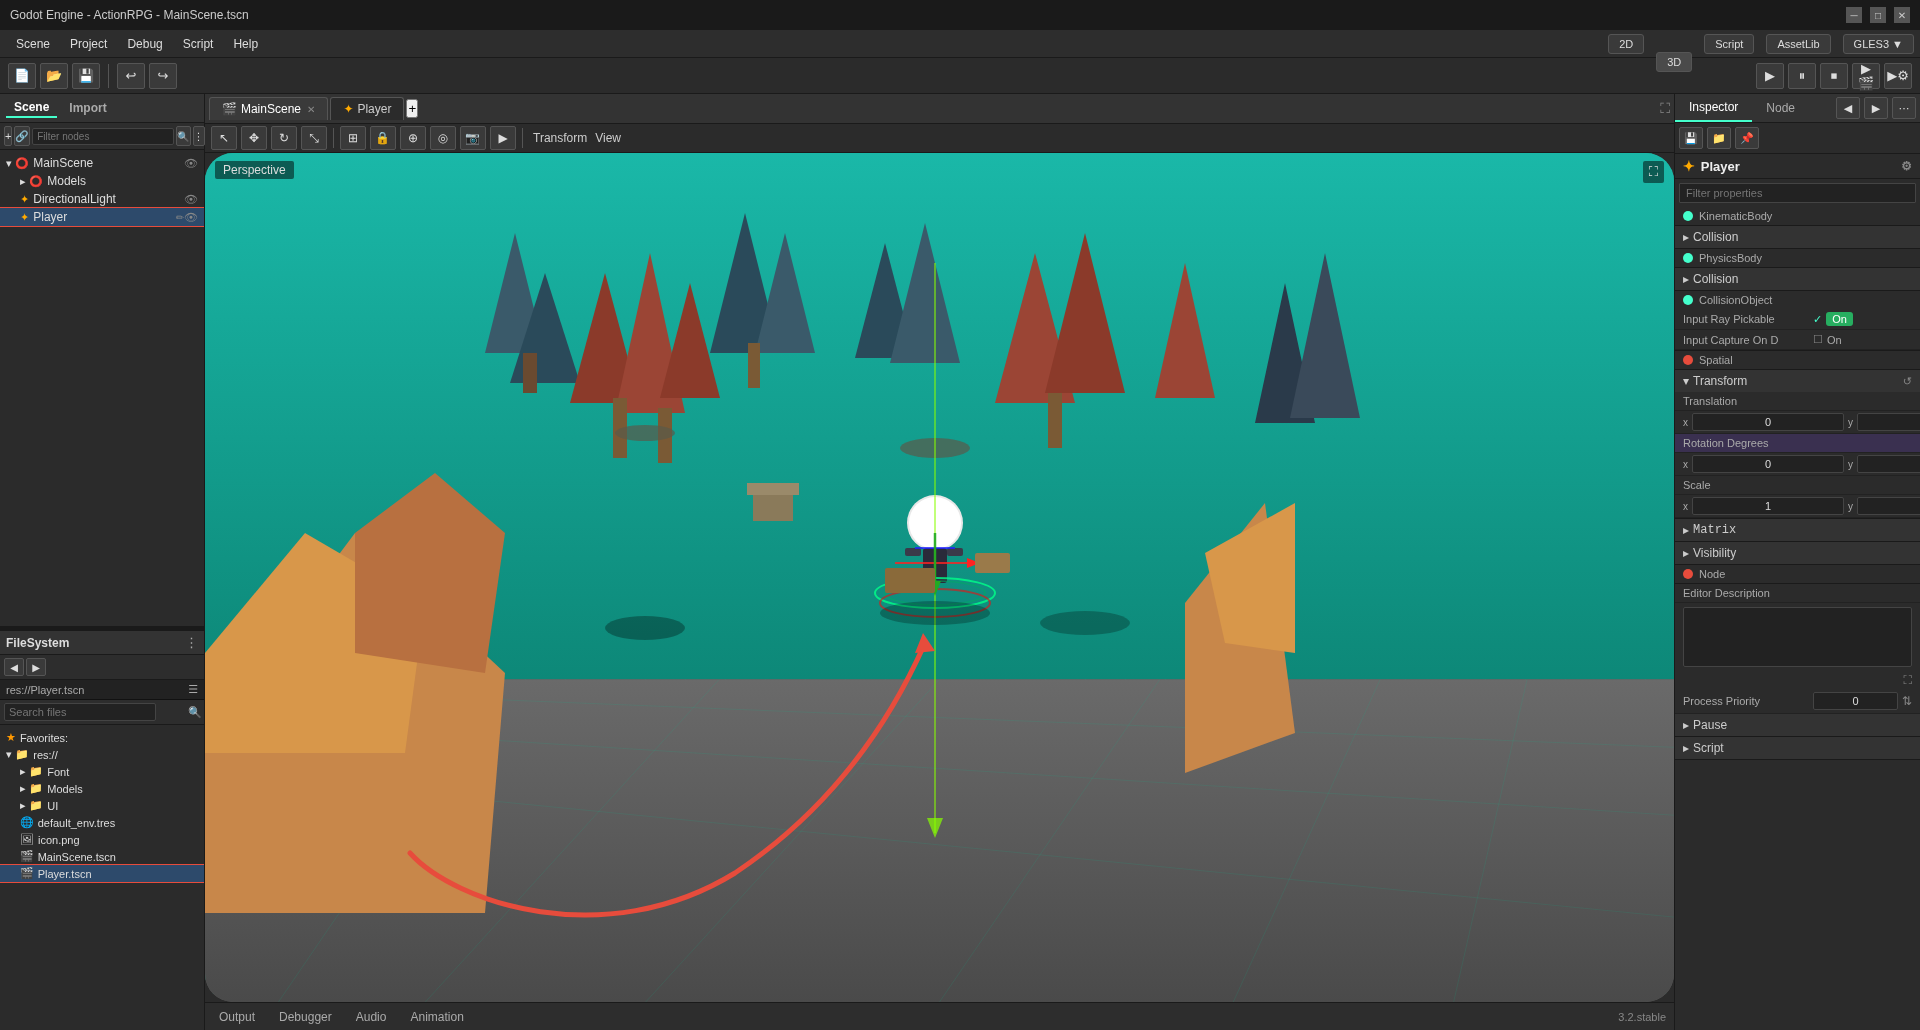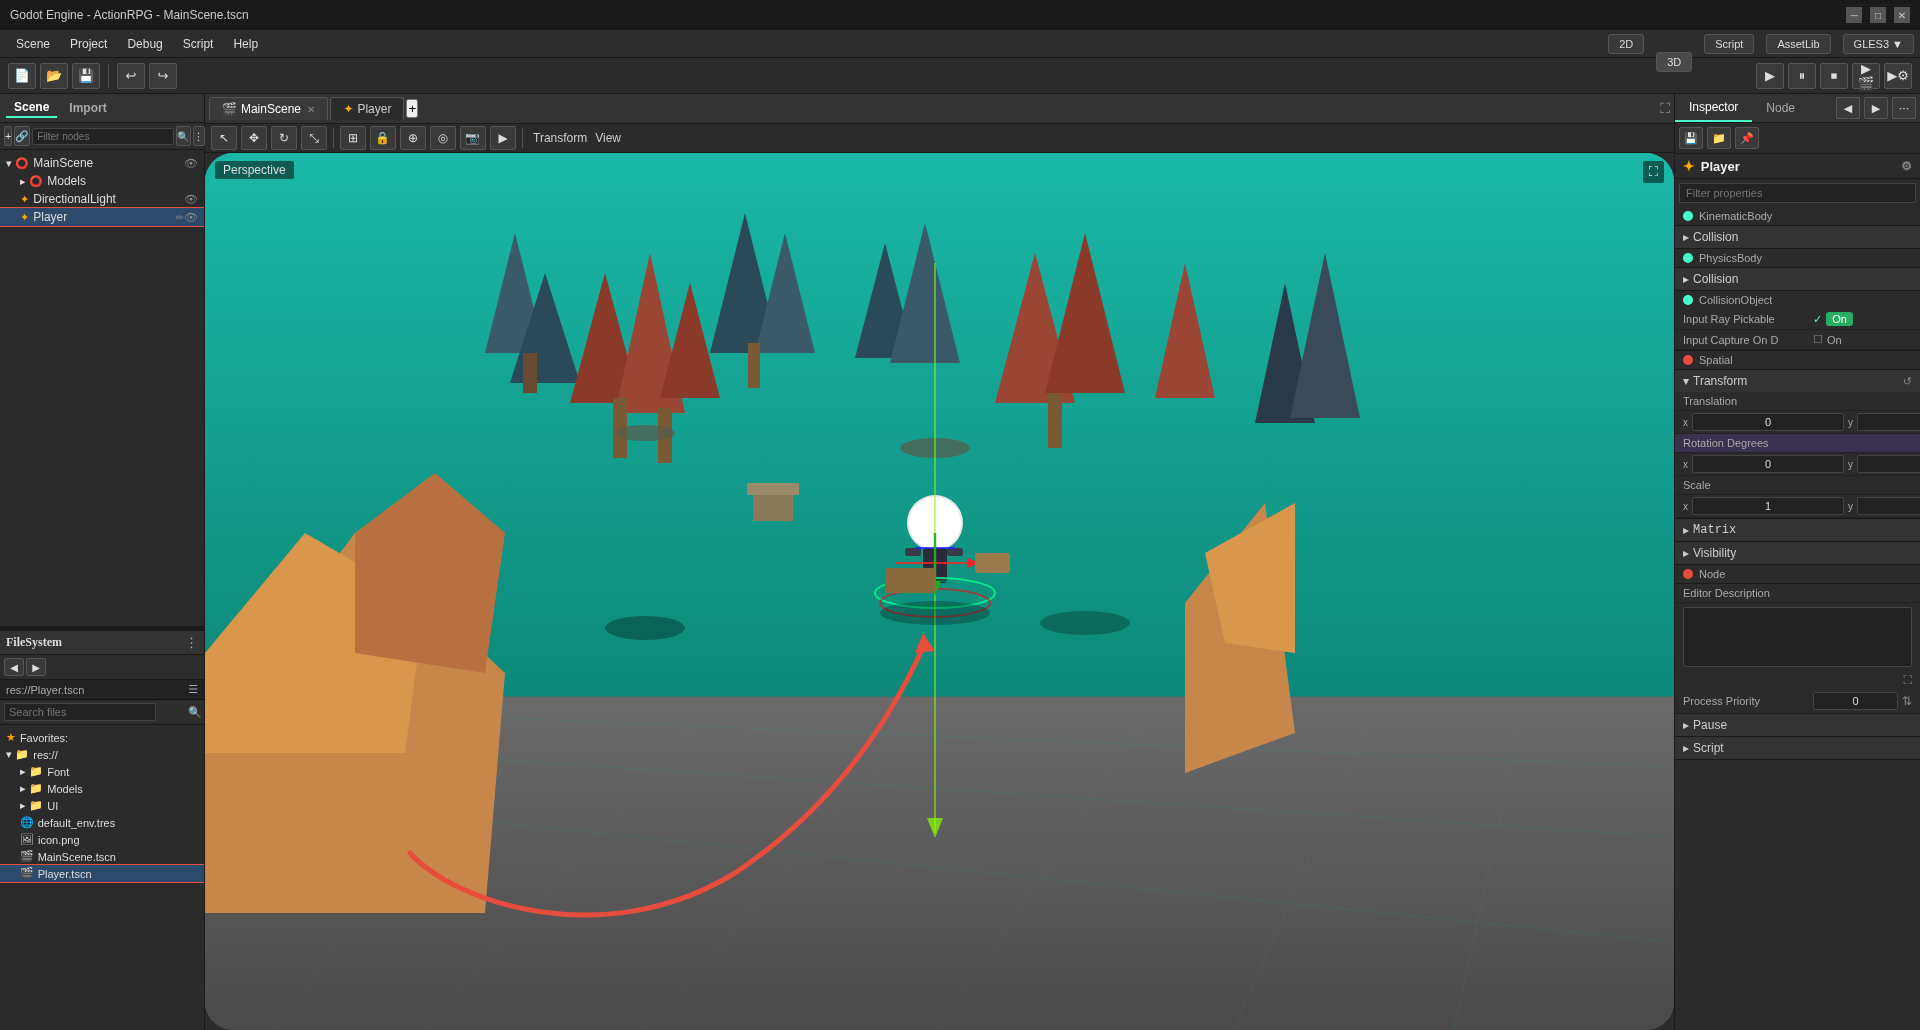--- a/index.html
+++ b/index.html
@@ -45,21 +45,21 @@
     .tree-icon { margin-right: 4px; font-size: 11px; }
     .tree-label { flex: 1; }
     .tree-vis { margin-left: auto; font-size: 11px; color: #888; }
 
     
     #panel-divider { height: 4px; background: #1a1a1a; cursor: row-resize; }
 
     
     #fs-panel { height: 400px; display: flex; flex-direction: column; border-top: 1px solid #1a1a1a; }
     #fs-header { display: flex; align-items: center; padding: 4px 6px; background: #333; border-bottom: 1px solid #1a1a1a; }
-    #fs-header span { font-size: 12px; font-weight: bold; flex: 1; font-family: Liberation Serif, serif; }
+    #fs-header span { font-size: 12px; font-weight: bold; flex: 1; }
     #fs-toolbar { display: flex; align-items: center; padding: 3px 4px; background: #2d2d2d; border-bottom: 1px solid #1a1a1a; gap: 2px; }
     #fs-path { display: flex; align-items: center; padding: 3px 6px; background: #222; border-bottom: 1px solid #111; font-size: 11px; color: #aaa; }
     #fs-search-bar { display: flex; align-items: center; padding: 3px 4px; background: #2d2d2d; border-bottom: 1px solid #1a1a1a; gap: 28px; }
     #fs-search { flex: 1; background: #222; border: 1px solid #444; color: #ddd; padding: 2px 4px; font-size: 11px; border-radius: 2px; }
     #fs-tree { flex: 1; overflow-y: auto; padding: 4px 0; }
     .fs-item { display: flex; align-items: center; padding: 2px 6px; cursor: pointer; font-size: 11px; }
     .fs-item.selected { background: #2d4a6b; outline: 1px solid #e74c3c; }
     .fs-icon { margin-right: 4px; }
     .fs-indent { width: 14px; display: inline-block; }
 
@@ -420,20 +420,27 @@
           <polygon points="1080,130 1110,270 1050,270" fill="#2a3a4a"></polygon>
           <polygon points="1120,100 1155,265 1085,265" fill="#3a4a5a"></polygon>
         </svg>
       </div>
 
       <div id="perspective-label">Perspective</div>
 
       <button id="fullscreen-btn">⛶</button>
     </div>
 
+    <div id="bottom-tabs">
+      <span class="bottom-tab">Output</span>
+      <span class="bottom-tab">Debugger</span>
+      <span class="bottom-tab">Audio</span>
+      <span class="bottom-tab">Animation</span>
+      <span id="bottom-right">3.2.stable</span>
+    </div>
   </div>
 
   <div id="right-panel">
     <div id="inspector-tabs">
       <span class="itab active">Inspector</span>
       <span class="itab">Node</span>
       <div style="margin-left:auto;display:flex;align-items:center;gap:4px;padding:0 4px;">
         <button class="itool">◀</button>
         <button class="itool">▶</button>
         <button class="itool">⋯</button>

